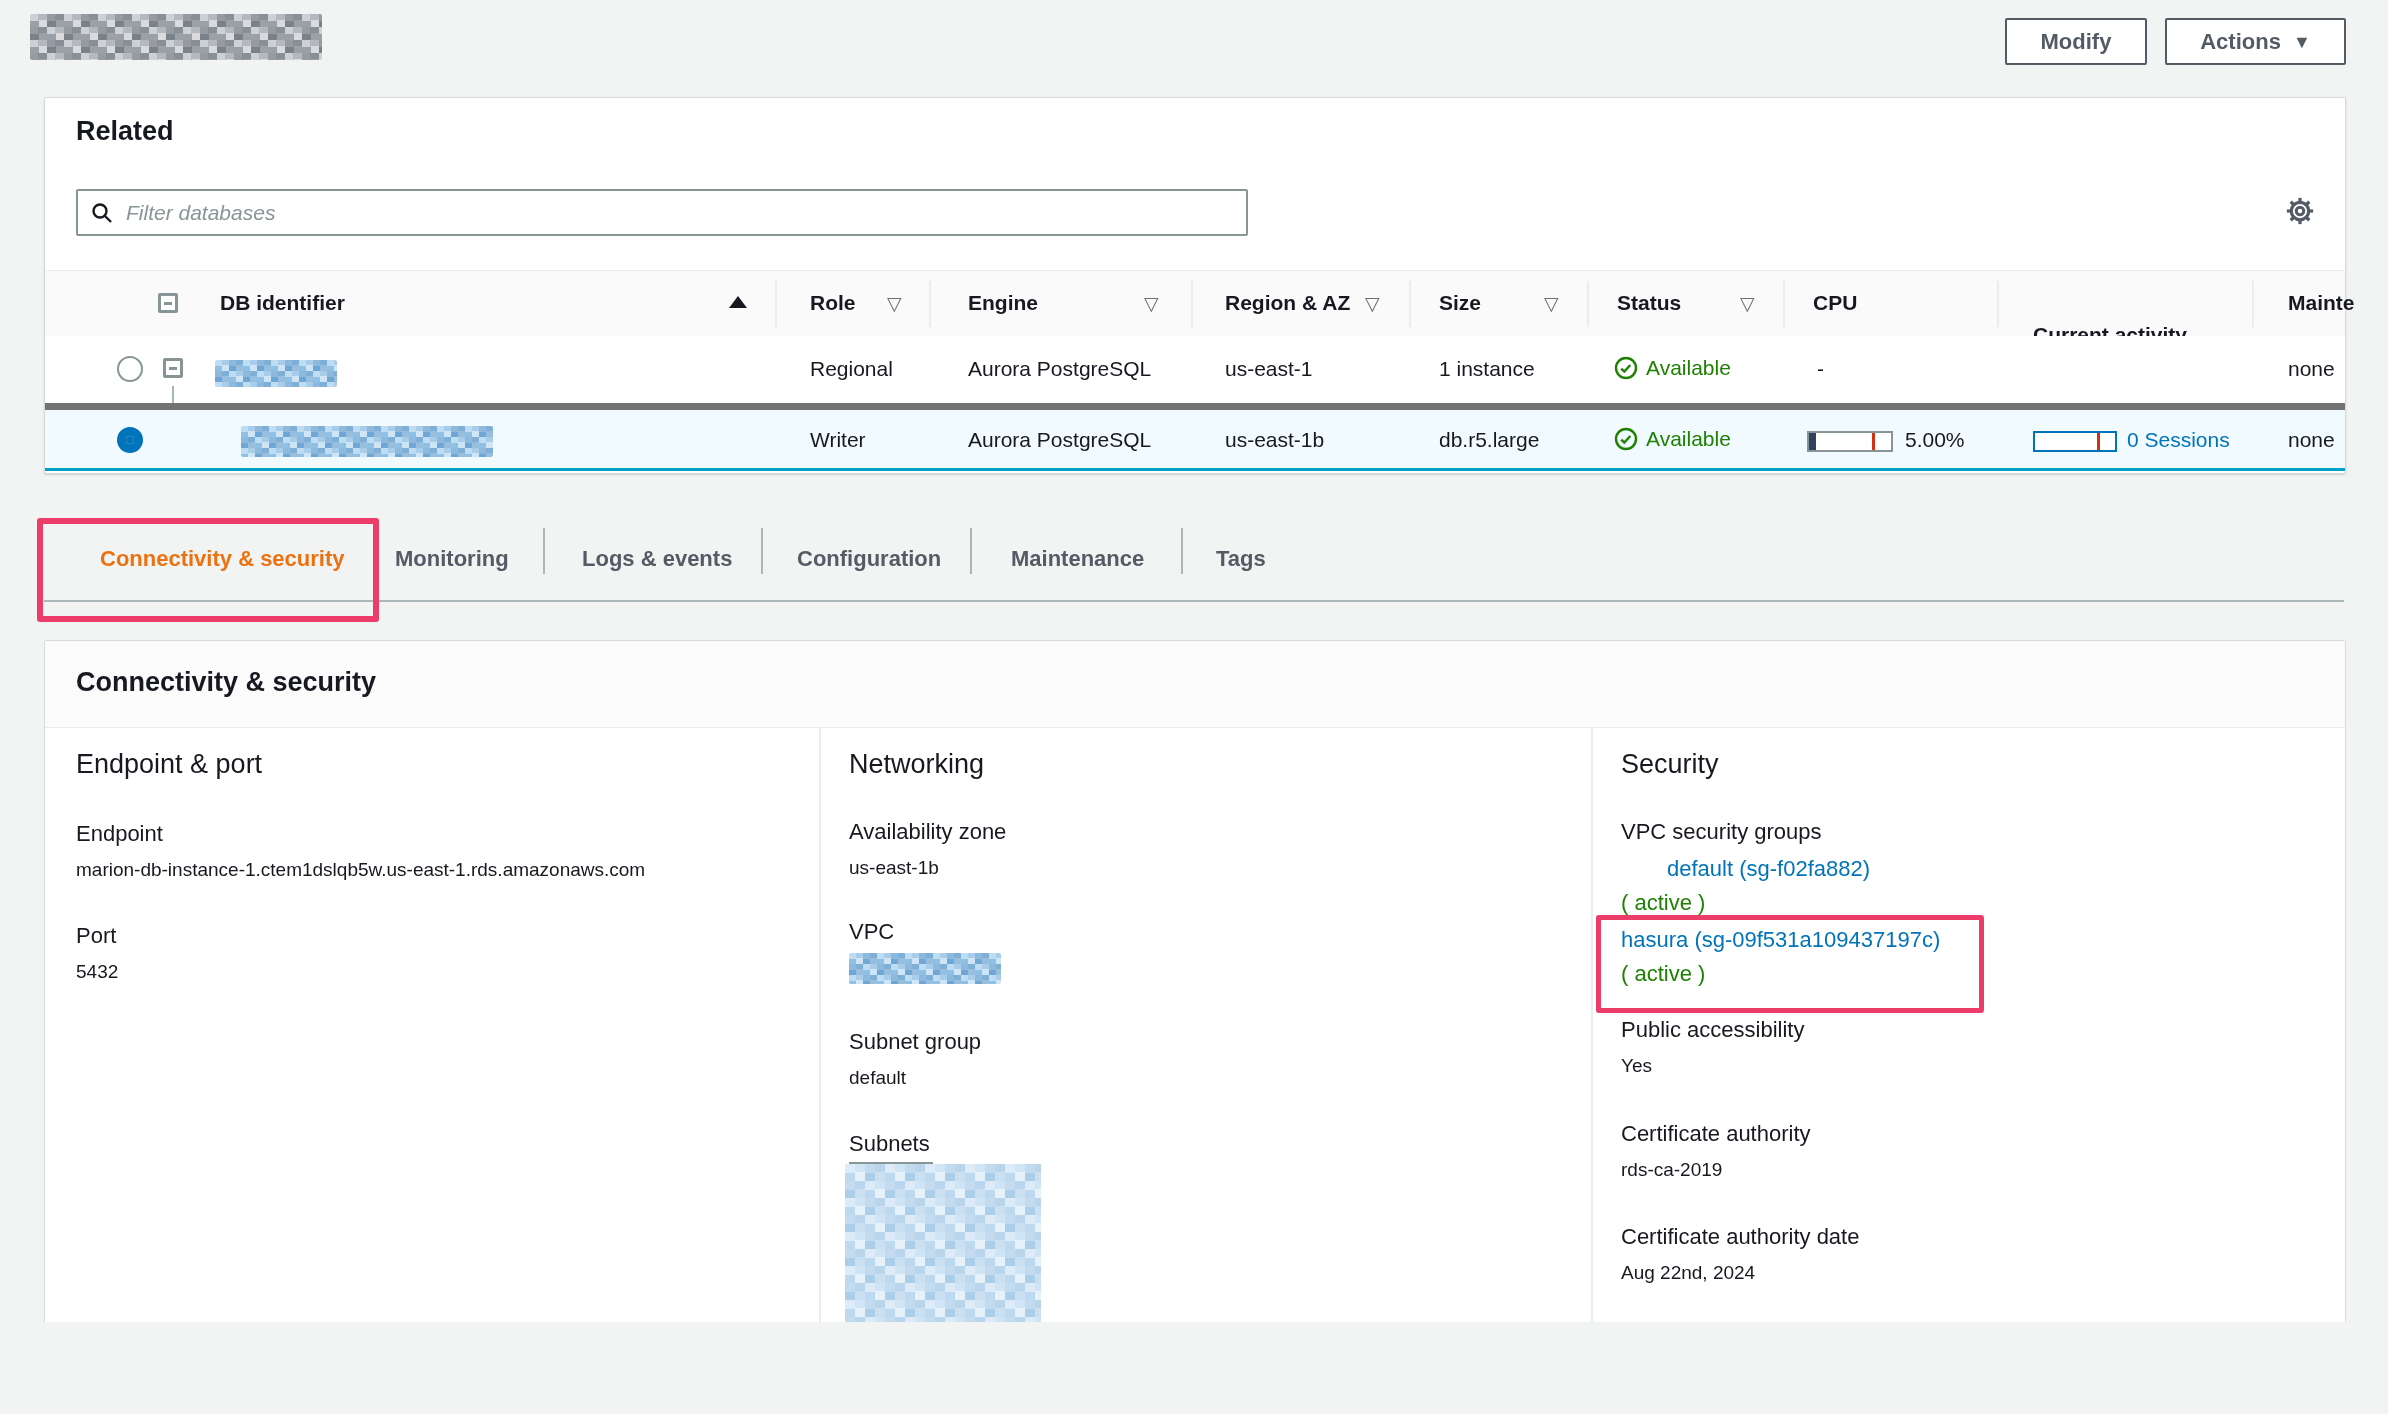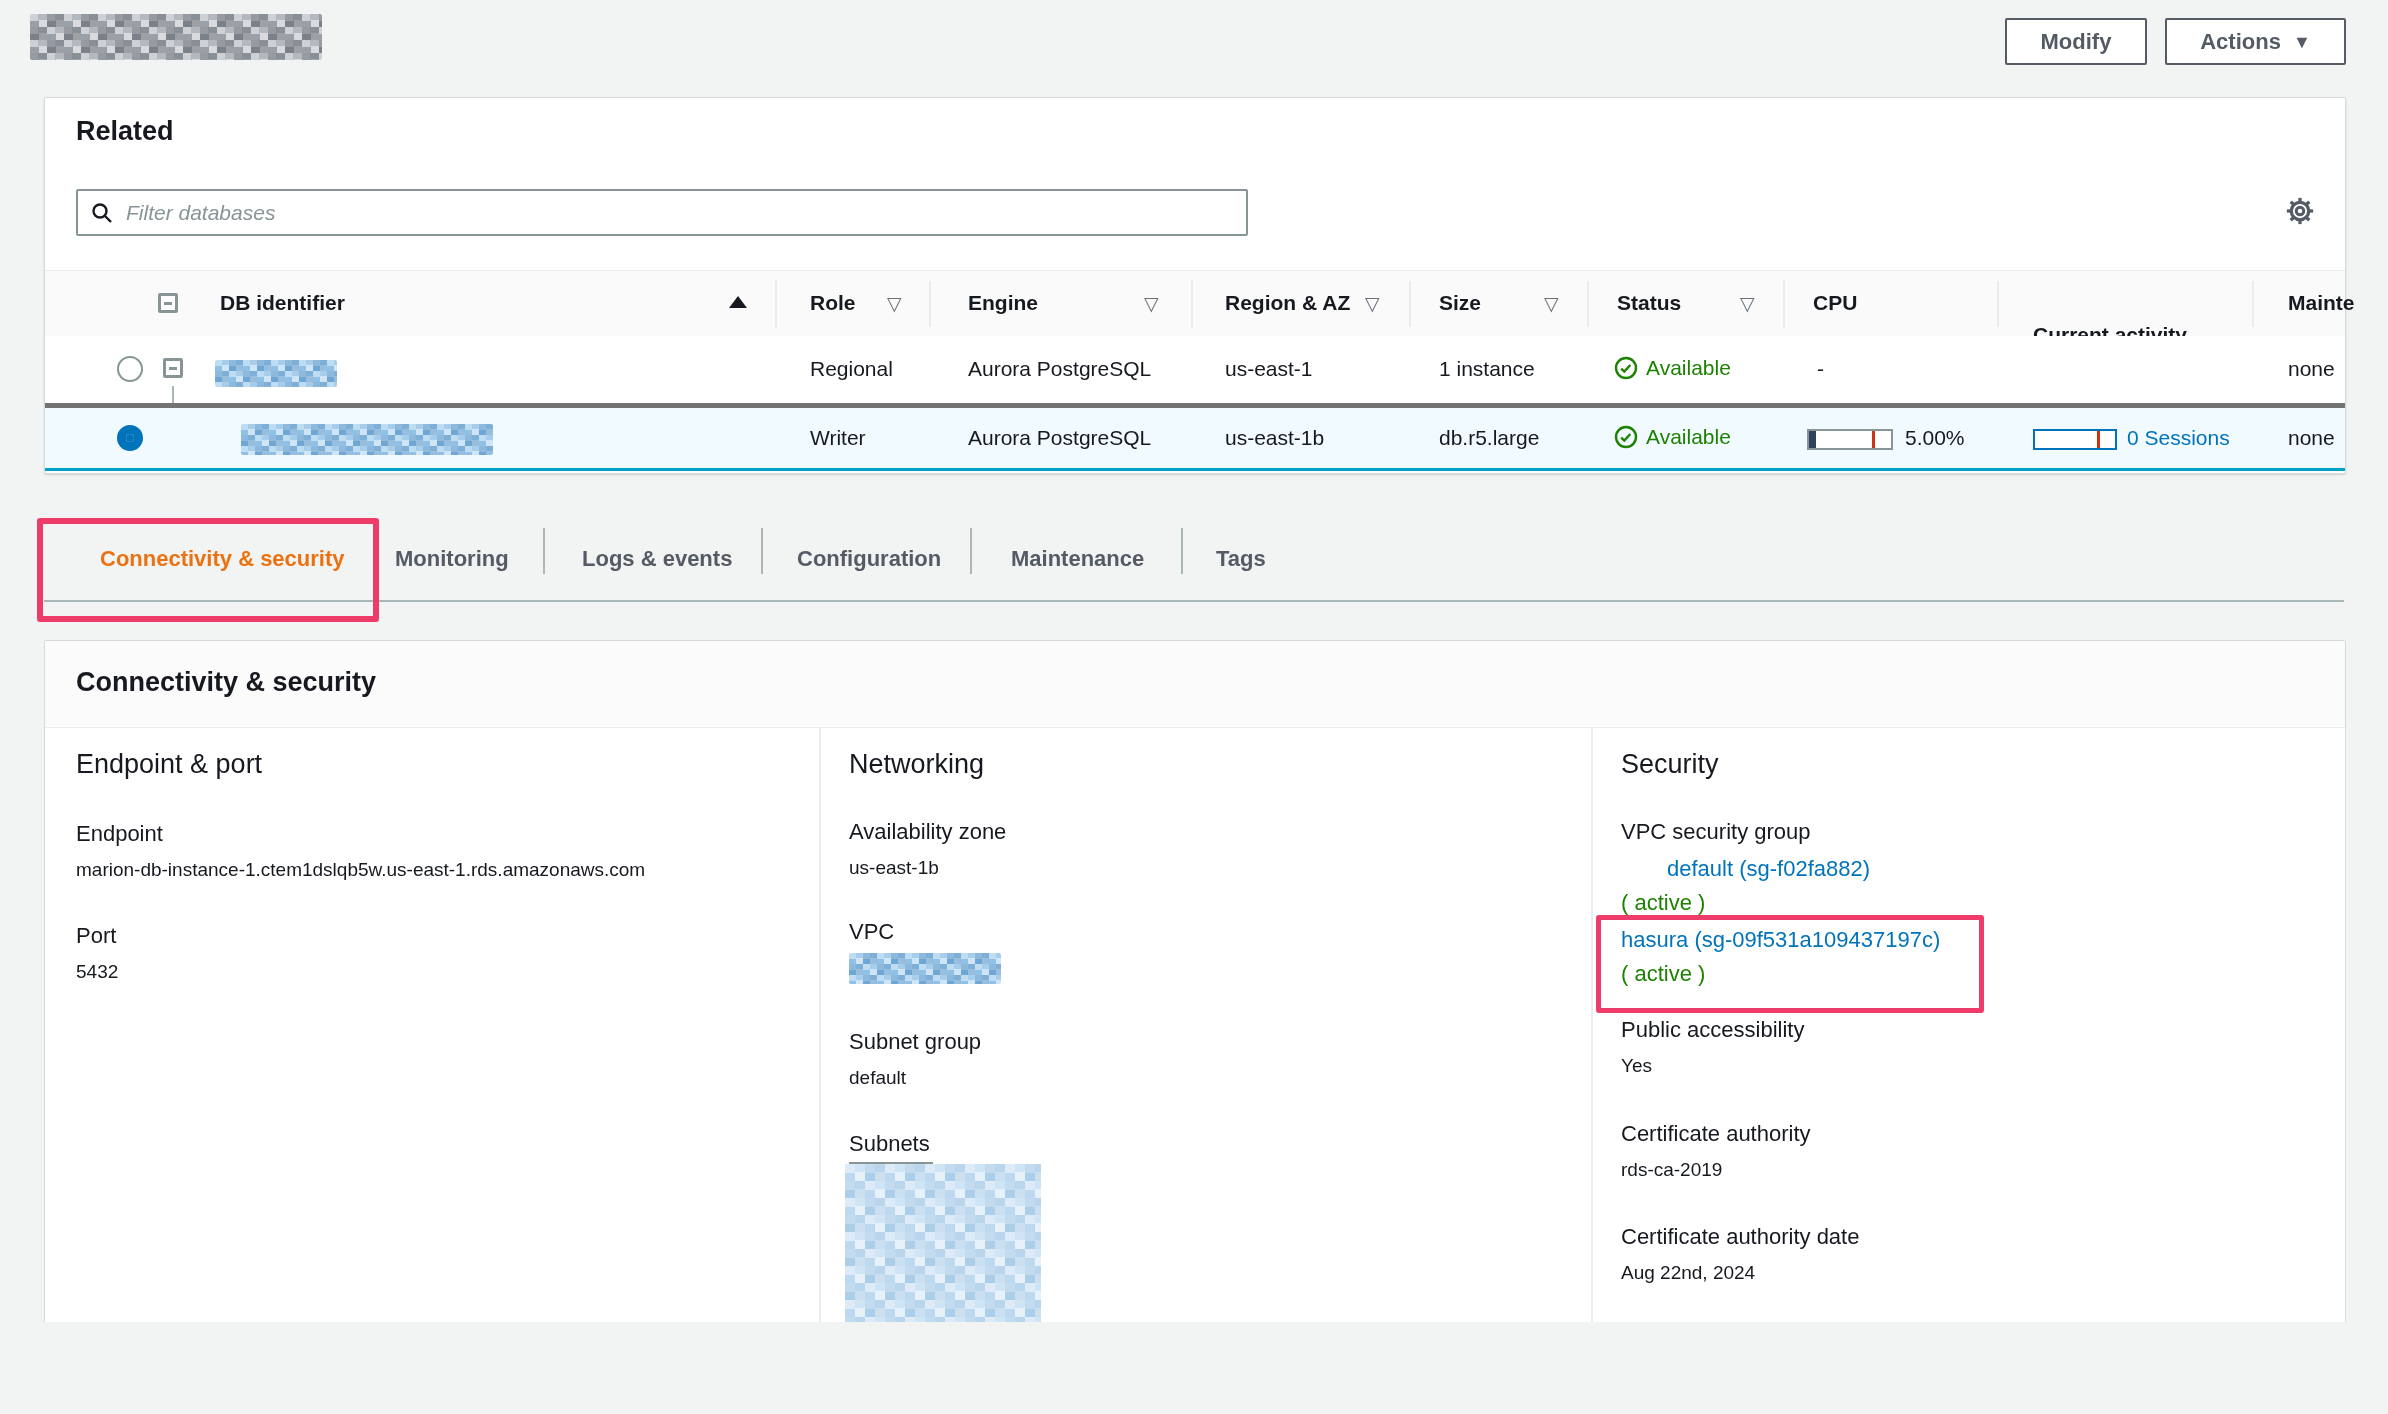--- a/index.html
+++ b/index.html
@@ -19,21 +19,21 @@
       font-family:inherit;background:transparent;margin-left:10px;}
   .search-box input::placeholder{color:#879596;font-style:italic;}
   .thead{position:absolute;left:0;width:100%;background:#fafafa;
          border-top:1px solid #eaeded;border-bottom:1px solid #eaeded;}
   .th{position:absolute;font-size:21px;font-weight:bold;color:#16191f;white-space:nowrap;}
   .col-div{position:absolute;width:2px;background:#eaeded;}
   .filter-ico{position:absolute;font-size:19px;color:#687078;cursor:pointer;}
   .sort-asc{position:absolute;width:0;height:0;border-left:9px solid transparent;
       border-right:9px solid transparent;border-bottom:12px solid #16191f;}
   .row{position:absolute;left:0;width:100%;background:#fff;}
-  .row.selected{background:#f1faff;border-top:5px solid #737373;border-bottom:3px solid #00a1c9;}
+  .row.selected{background:#f1faff;border-top:7px solid #737373;border-bottom:3px solid #00a1c9;}
   .cell{position:absolute;font-size:21px;color:#16191f;white-space:nowrap;}
   .radio{position:absolute;width:26px;height:26px;border-radius:50%;
          border:2px solid #879596;background:#fff;box-sizing:border-box;cursor:pointer;}
   .radio.on{border:9px solid #0073bb;}
   .radio.on::after{content:"";position:absolute;left:50%;top:50%;width:8px;height:8px;
          margin:-4px 0 0 -4px;border-radius:50%;background:#0073bb;}
   .chk{position:absolute;width:20px;height:20px;border:3px solid #879596;border-radius:2px;
        background:#fff;box-sizing:border-box;cursor:pointer;}
   .chk::after{content:"";position:absolute;left:3px;right:3px;top:50%;height:3px;
        margin-top:-1.5px;background:#879596;}
@@ -223,21 +223,21 @@
     <div class="value" style="left:804px;top:216px;">us-east-1b</div>
     <div class="label" style="left:804px;top:278px;">VPC</div>
     <div class="abs mosaic-blue" style="left:804px;top:312px;width:152px;height:31px;border-radius:2px;cursor:pointer;"></div>
     <div class="label" style="left:804px;top:388px;">Subnet group</div>
     <div class="value" style="left:804px;top:426px;">default</div>
     <div class="label" style="left:804px;top:490px;">Subnets</div>
     <div class="abs" style="left:804px;top:521px;width:84px;height:2px;background:#879596;"></div>
     <div class="abs mosaic-blue-light" style="left:800px;top:523px;width:196px;height:220px;cursor:pointer;"></div>
 
     <div class="abs h3" style="left:1576px;top:108px;">Security</div>
-    <div class="label" style="left:1576px;top:178px;">VPC security group</div>
+    <div class="label" style="left:1576px;top:178px;">VPC security groups</div>
     <div class="link" style="left:1576px;top:215px;margin-left:46px;">default (sg-f02fa882)</div>
     <div class="green" style="left:1576px;top:249px;">( active )</div>
     <div class="link" style="left:1576px;top:286px;">hasura (sg-09f531a109437197c)</div>
     <div class="green" style="left:1576px;top:320px;">( active )</div>
     <div class="pinkbox" style="left:1551px;top:274px;width:378px;height:88px;border-width:5px;"></div>
     <div class="label" style="left:1576px;top:376px;">Public accessibility</div>
     <div class="value" style="left:1576px;top:414px;">Yes</div>
     <div class="label" style="left:1576px;top:480px;">Certificate authority</div>
     <div class="value" style="left:1576px;top:518px;">rds-ca-2019</div>
     <div class="label" style="left:1576px;top:583px;">Certificate authority date</div>

